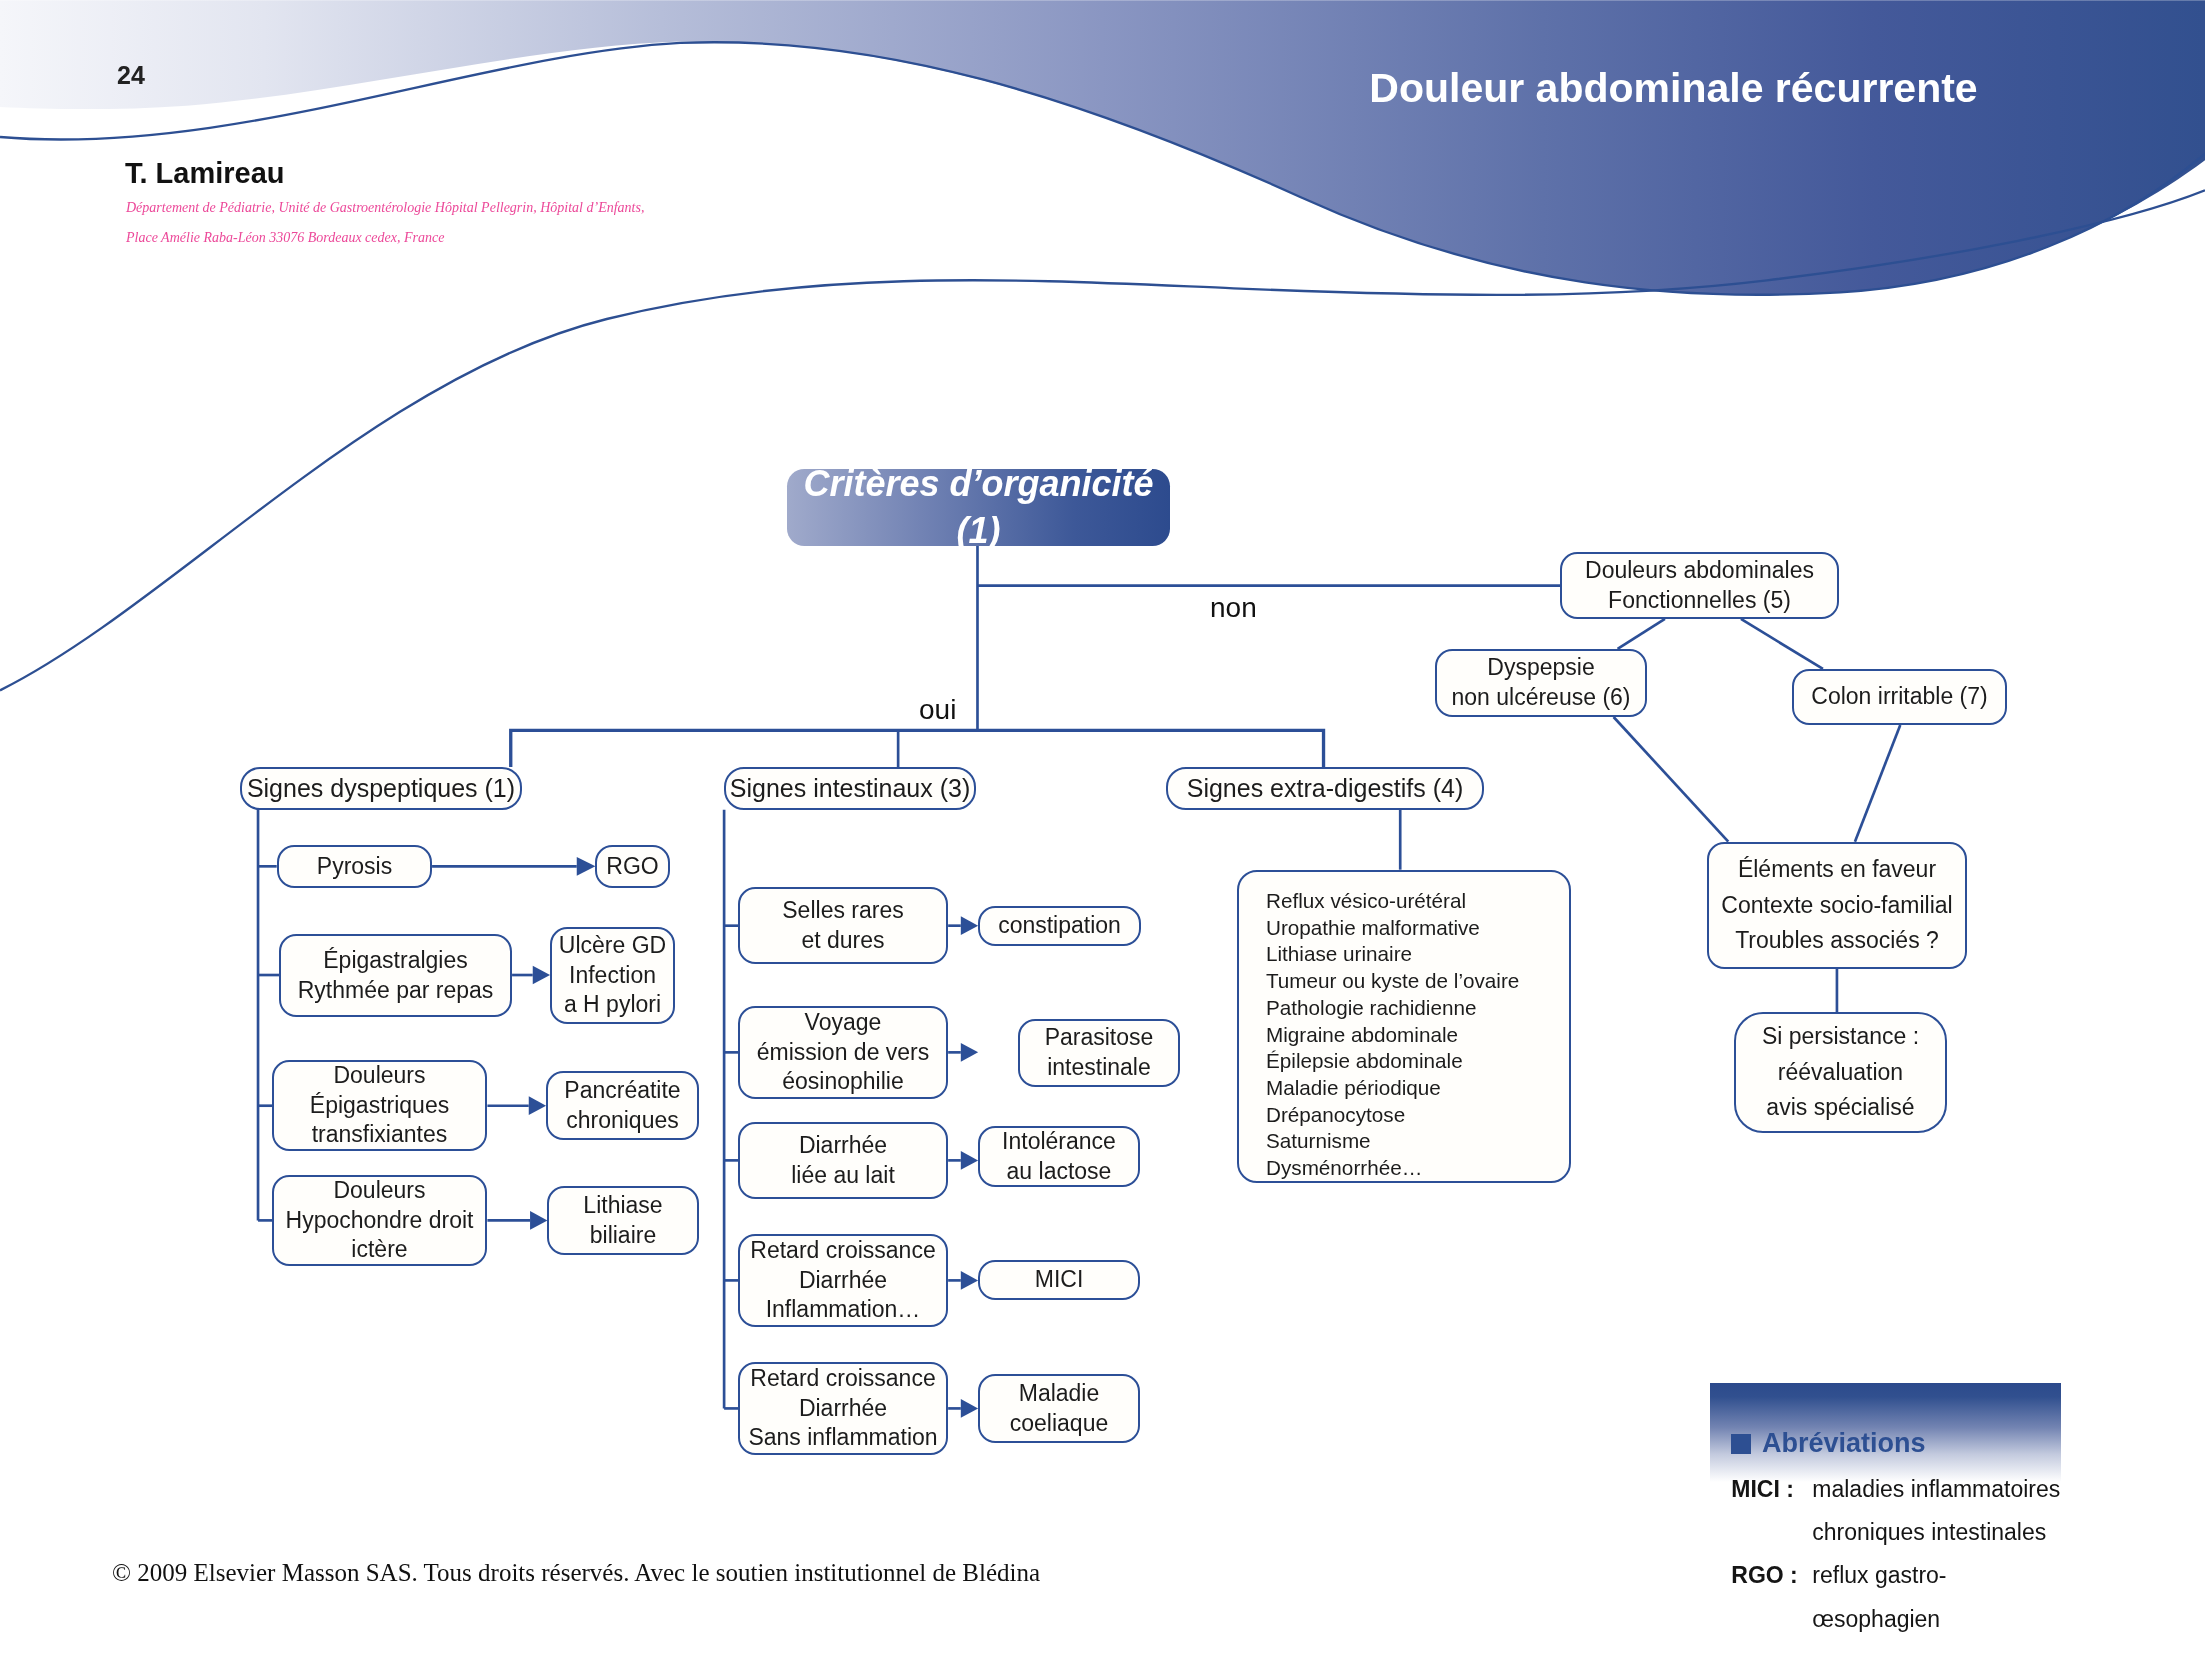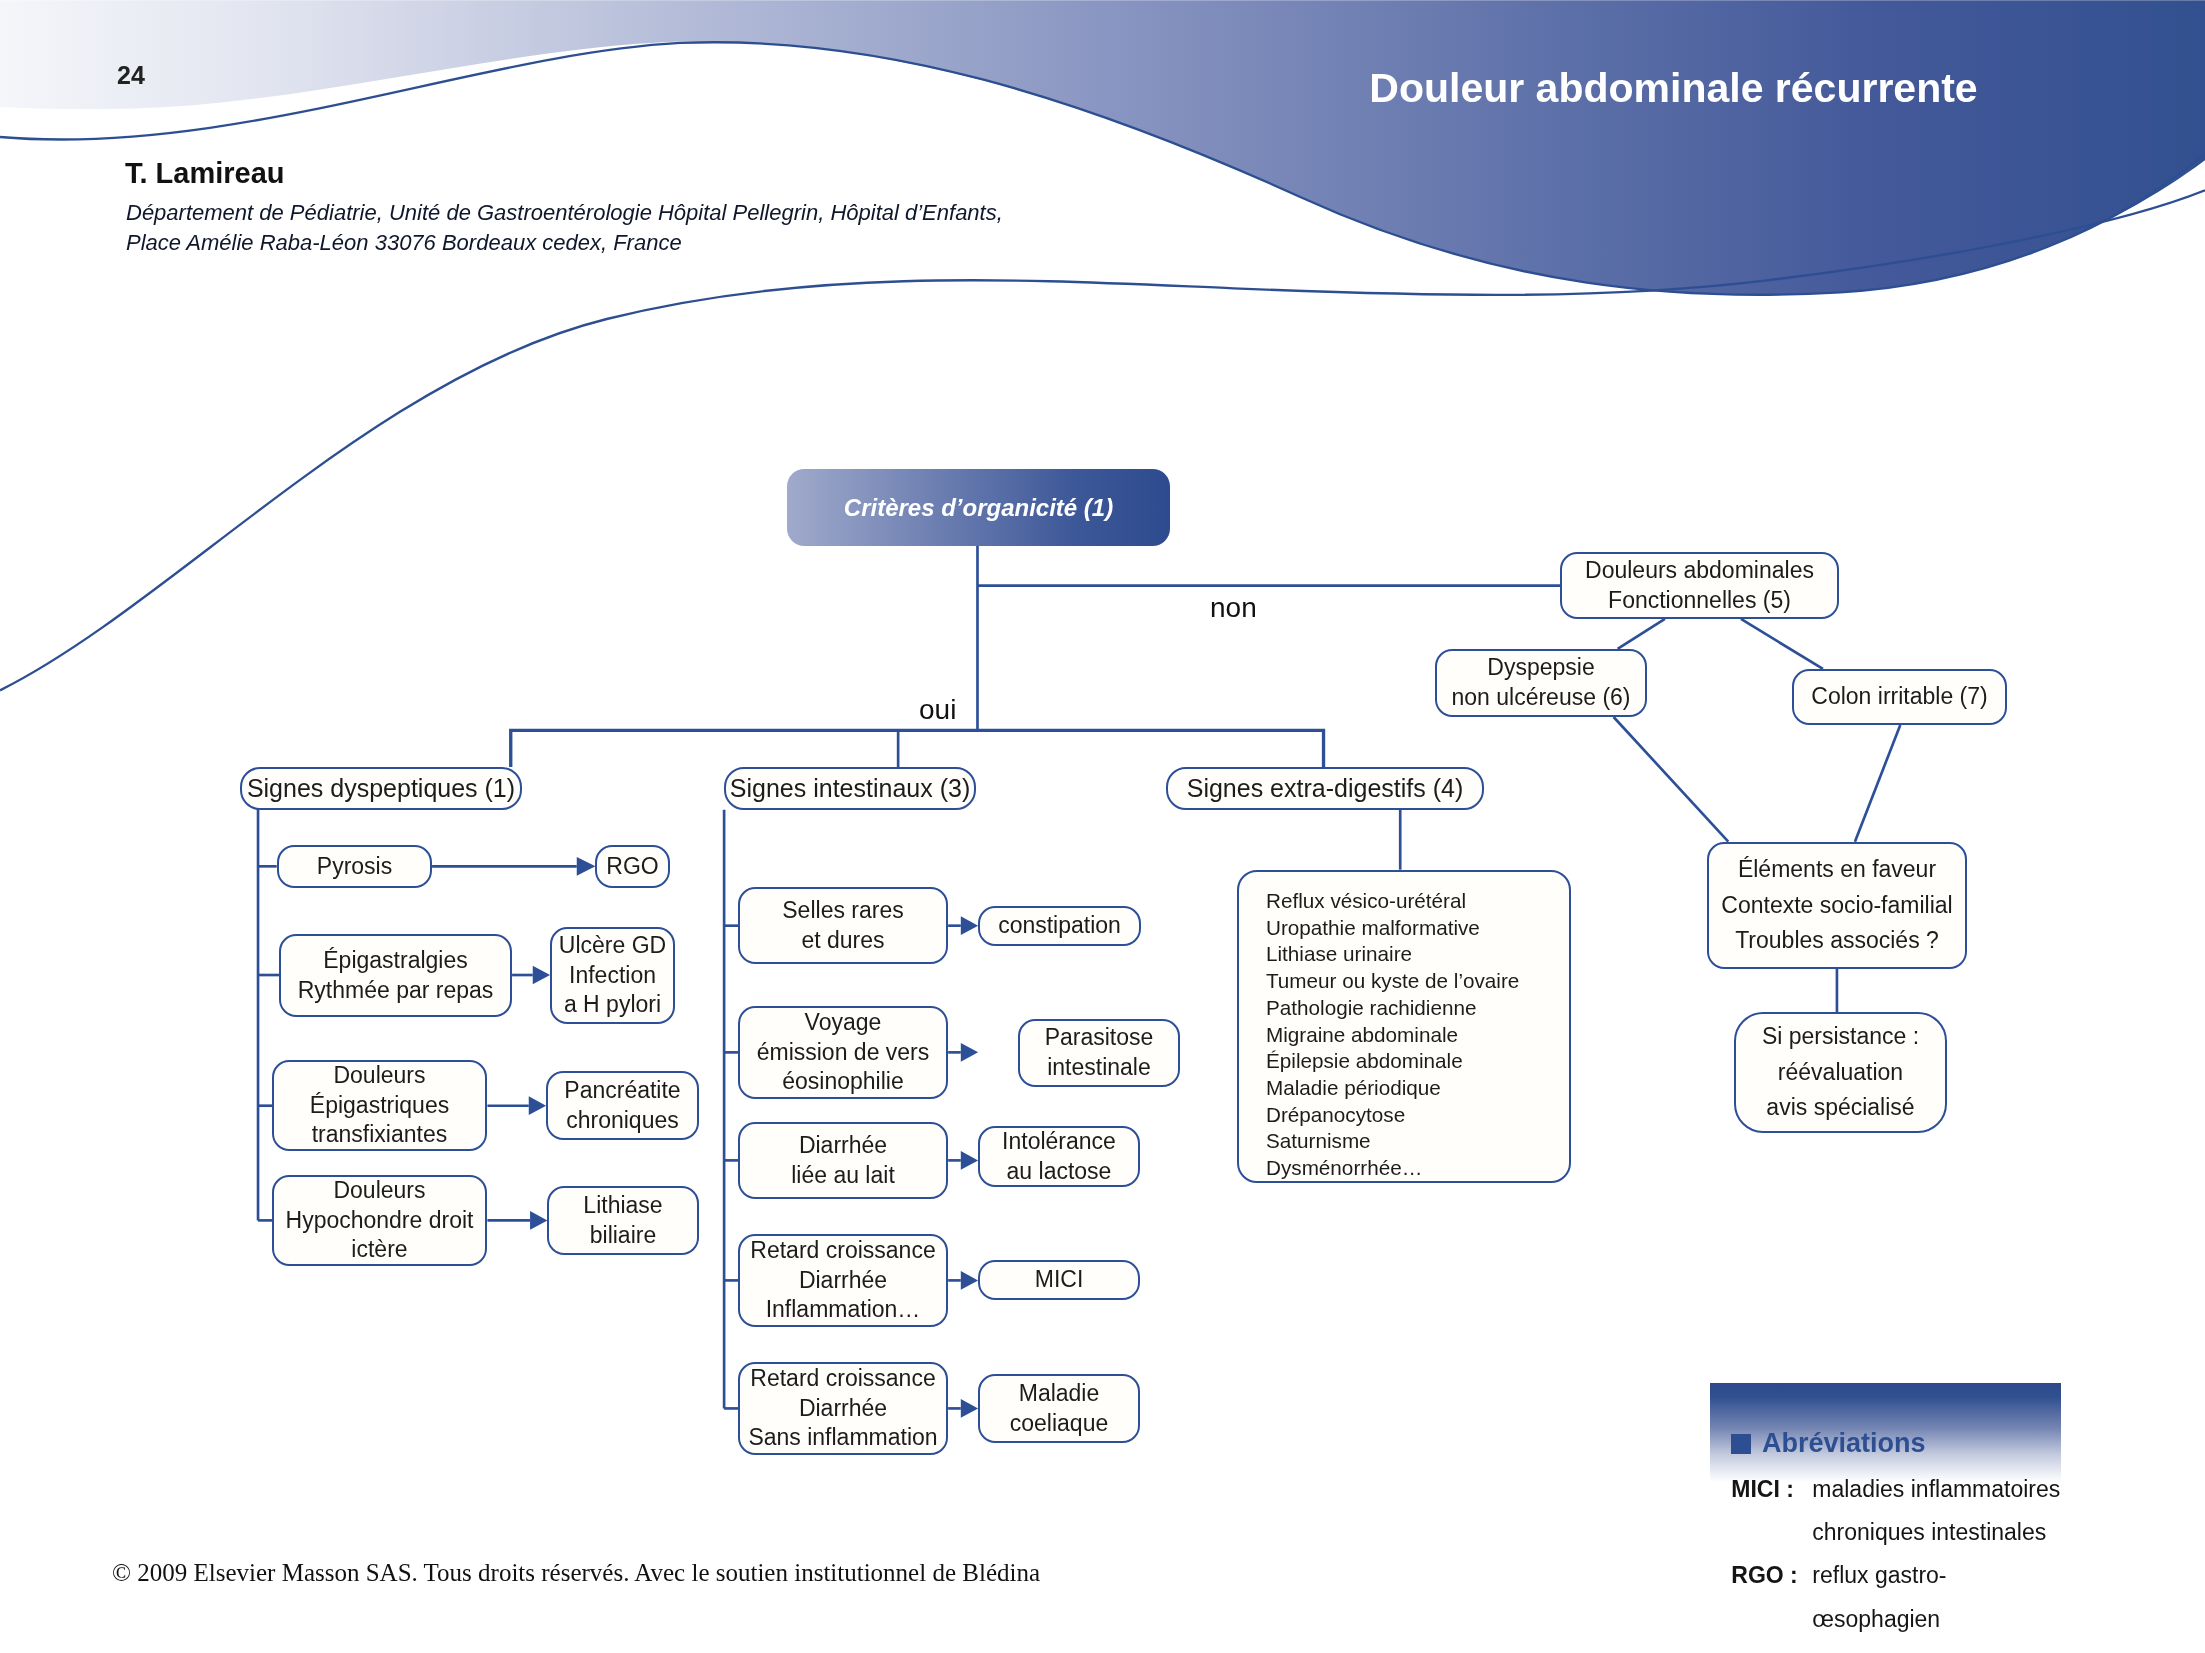--- a/index.html
+++ b/index.html
@@ -13,29 +13,29 @@
     position:absolute;background:#fffefb;border:2.7px solid #2c4f97;border-radius:17.3px;
     display:flex;align-items:center;justify-content:center;text-align:center;
     font-size:23px;line-height:1.3;color:#1c1c1c;box-sizing:border-box;
     white-space:pre-line;z-index:3;
   }
   .node.section{font-size:25px;border-radius:20px;}
   .node.list{align-items:flex-start;justify-content:flex-start;text-align:left;
     padding:16px 6.7px 6.7px 27px;font-size:20.7px;line-height:1.29;border-radius:20px;}
   .node.root{
     background:linear-gradient(90deg,#a0aacb 0%,#7283b4 35%,#3d5898 75%,#2d4b8e 100%);
-    border:none;color:#ffffff;font-style:italic;font-weight:bold;font-size:24px;border-radius:17.3px;
+    border:none;color:#ffffff;font-style:italic;font-weight:bold;font-size:36px;border-radius:17.3px;
   }
   .edge-label{position:absolute;font-size:28px;color:#111;z-index:3;}
   
   .page-num{position:absolute;left:117px;top:61px;font-size:25px;font-weight:bold;color:#222;z-index:5;}
   .doc-title{position:absolute;left:1240px;top:65px;width:867px;text-align:center;
     font-size:41px;font-weight:bold;color:#ffffff;z-index:5;}
   .author{position:absolute;left:125px;top:157px;font-size:29px;font-weight:bold;color:#111;z-index:5;}
-  .affil{position:absolute;left:126px;font-size:22px;font-style:italic;color:#0f172a;z-index:5;}
+  .affil{position:absolute;left:126px;font-size:14px;font-style:italic;color:#ec4899;z-index:5;font-family:Liberation Serif, serif;}
   
   .abbrev{position:absolute;left:1710px;top:1383px;width:351px;height:231px;z-index:4;}
   .abbrev .grad{position:absolute;left:0;top:0;right:0;height:99px;
     background:linear-gradient(180deg,#2c4a8c 0%,#31508f 14%,#7384b2 45%,#c3cade 72%,#ffffff 100%);}
   .abbrev .title-row{position:absolute;left:21.3px;top:45px;display:flex;align-items:center;gap:10.7px;}
   .abbrev .sq{width:20px;height:20px;background:#2d4f92;display:inline-block;}
   .abbrev .title-text{font-size:27px;font-weight:bold;color:#2d4f92;}
   .abbrev .rows{position:absolute;left:21.3px;top:85px;display:grid;
     grid-template-columns:81px 1fr;column-gap:0;font-size:23px;line-height:1.88;color:#151515;}
   .abbrev .lbl{font-weight:bold;}

